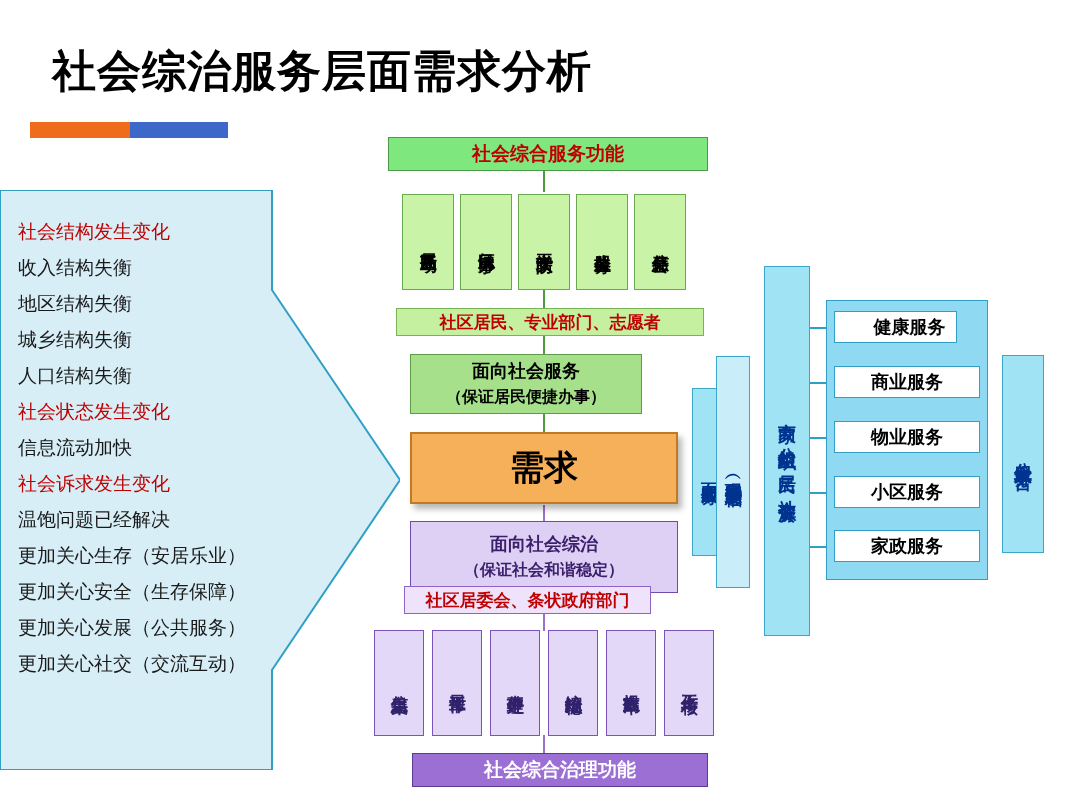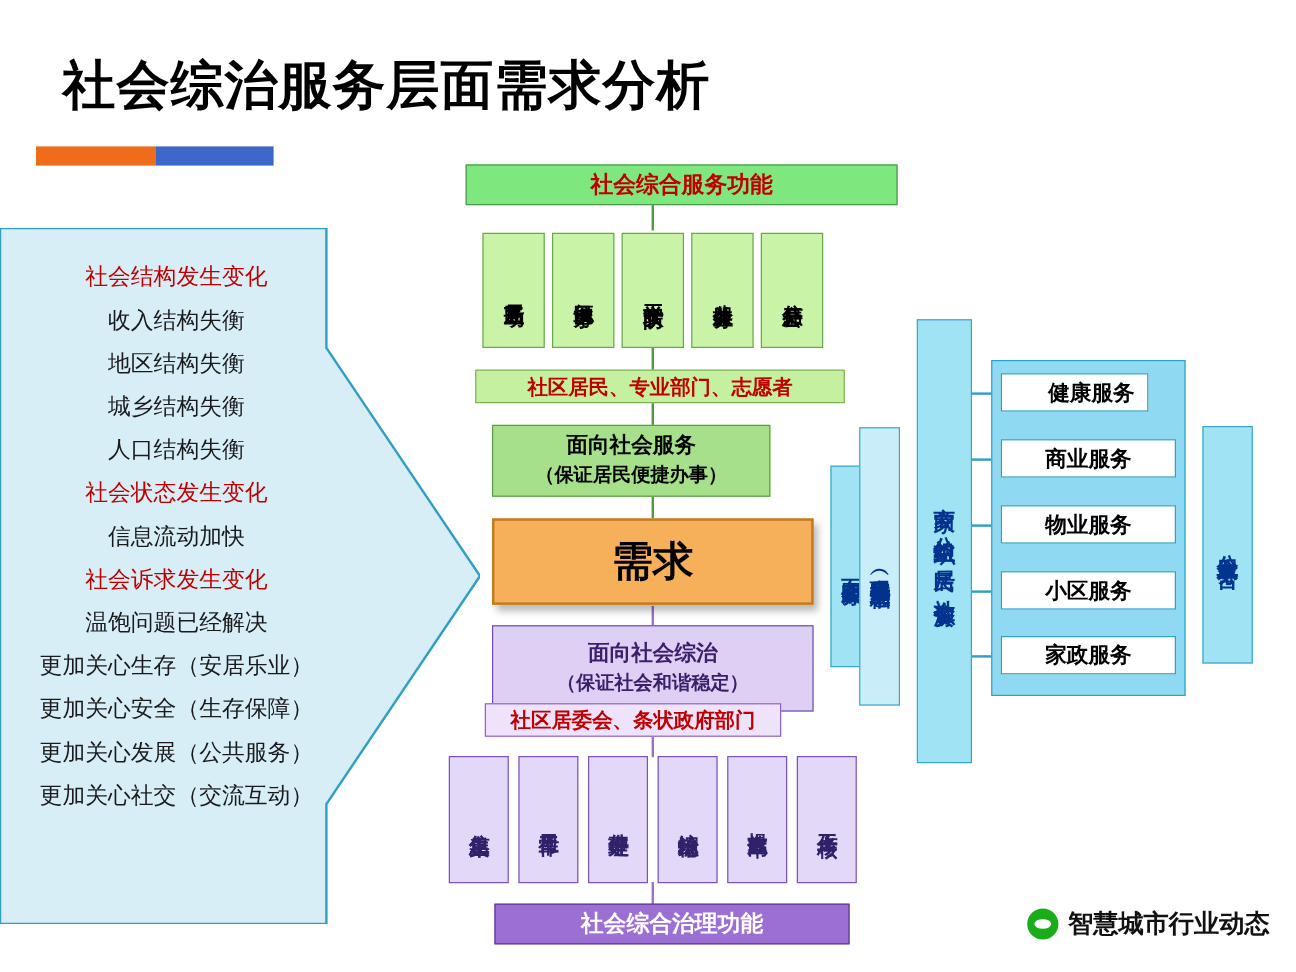--- a/index.html
+++ b/index.html
@@ -28,21 +28,21 @@
     position:absolute;left:0;top:0;width:400px;height:580px;
     background:#d7eef7;
     -webkit-clip-path:polygon(0 0, 272px 0, 272px 100px, 400px 290px, 272px 480px, 272px 580px, 0 580px);
     clip-path:polygon(0 0, 272px 0, 272px 100px, 400px 290px, 272px 480px, 272px 580px, 0 580px);
     border:0;
   }
   .arrow-outline{
     position:absolute;left:0;top:0;width:400px;height:580px;
   }
   .arrow-list{
-    position:absolute;left:18px;top:24px;width:258px;text-align:center;
+    position:absolute;left:18px;top:24px;width:258px;
   }
   .arrow-list .row{
     font-size:19px;line-height:36px;color:#1a1a1a;white-space:nowrap;
   }
   .arrow-list .row.head{color:#c00000;}
 
   
   .box{position:absolute;box-sizing:border-box;display:flex;align-items:center;justify-content:center;text-align:center;}
   .green-hdr{
     background:#7ee87e;border:1px solid #4a9a4a;color:#c00000;
@@ -146,21 +146,21 @@
 
   <div class="vline g" style="left:543px;top:168px;height:24px;"></div>
   <div class="vline g" style="left:543px;top:288px;height:22px;"></div>
   <div class="vline g" style="left:543px;top:334px;height:22px;"></div>
   <div class="vline g" style="left:543px;top:412px;height:20px;"></div>
   <div class="vline" style="left:543px;top:505px;height:18px;"></div>
   <div class="vline" style="left:543px;top:570px;height:16px;"></div>
   <div class="vline" style="left:543px;top:613px;height:18px;"></div>
   <div class="vline" style="left:543px;top:735px;height:20px;"></div>
 
-  <div class="box green-hdr" style="left:388px;top:137px;width:360px;height:34px;">社会综合服务功能</div>
+  <div class="box green-hdr" style="left:388px;top:137px;width:320px;height:34px;">社会综合服务功能</div>
 
   <div class="box small-green" style="left:402px;top:194px;width:52px;height:96px;">居民互动</div>
   <div class="box small-green" style="left:460px;top:194px;width:52px;height:96px;">便民办事</div>
   <div class="box small-green" style="left:518px;top:194px;width:52px;height:96px;">平安联防</div>
   <div class="box small-green" style="left:576px;top:194px;width:52px;height:96px;">公益服务</div>
   <div class="box small-green" style="left:634px;top:194px;width:52px;height:96px;">信息公开</div>
 
   <div class="box green-note" style="left:396px;top:308px;width:308px;height:28px;">社区居民、专业部门、志愿者</div>
 
   <div class="box green-body" style="left:410px;top:354px;width:232px;height:60px;">
@@ -200,18 +200,14 @@
 
   <div class="box cyan-col" style="left:826px;top:300px;width:162px;height:280px;"></div>
   <div class="box white-item" style="left:834px;top:311px;width:123px;height:32px;padding-left:28px;">健康服务</div>
   <div class="box white-item" style="left:834px;top:366px;width:146px;height:32px;">商业服务</div>
   <div class="box white-item" style="left:834px;top:421px;width:146px;height:32px;">物业服务</div>
   <div class="box white-item" style="left:834px;top:476px;width:146px;height:32px;">小区服务</div>
   <div class="box white-item" style="left:834px;top:530px;width:146px;height:32px;">家政服务</div>
 
   <div class="box cyan-v" style="left:1002px;top:355px;width:42px;height:198px;">公众服务平台</div>
 
-  <div class="brand">
-    <div class="logo"></div>
-    <div class="txt">智慧城市行业动态</div>
-  </div>
 
 </div>
 
 </body></html>

